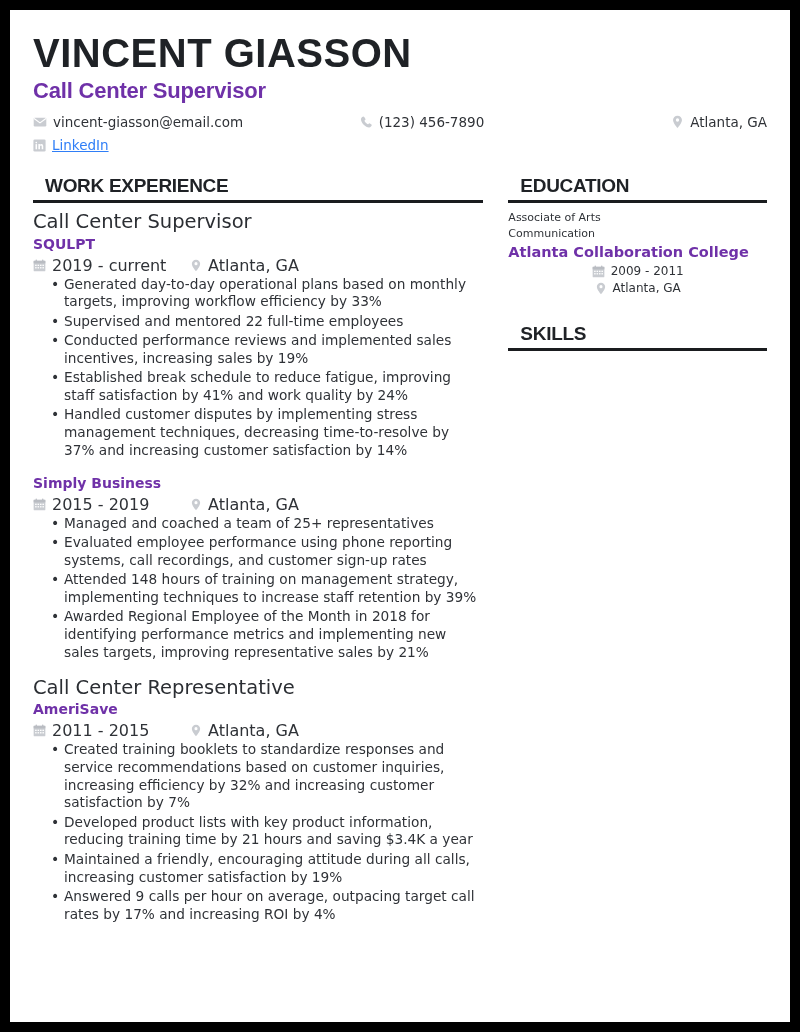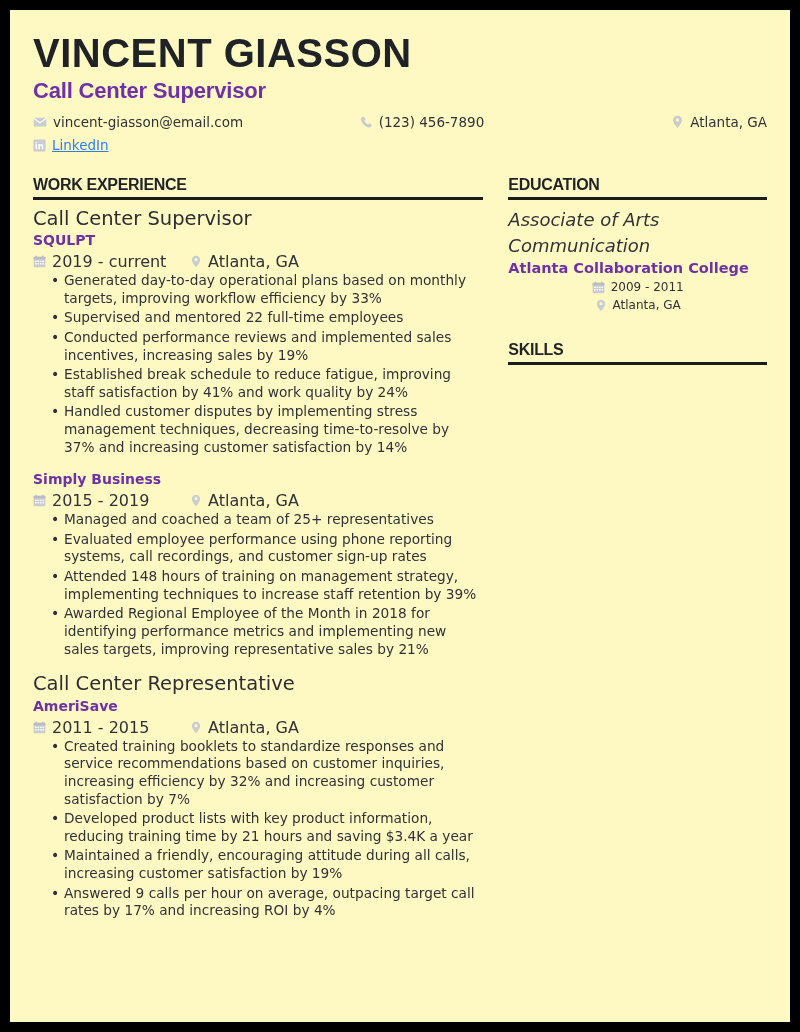--- a/index.html
+++ b/index.html
@@ -17,21 +17,21 @@
   }
   .page-frame {
     width: 800px;
     height: 1032px;
     background: #000000;
     padding: 10px 10px 10px 10px;
   }
   .page {
     width: 780px;
     height: 1012px;
-    background: #fef9c3;
+    background: #ffffff;
     padding: 22px 23px 0 23px;
     position: relative;
     overflow: hidden;
   }
 
   
   .hdr-name {
     font-family: "Liberation Sans", "DejaVu Sans", sans-serif;
     font-size: 40px;
     font-weight: bold;
@@ -76,26 +76,26 @@
   
   .body-cols {
     display: flex;
     margin-top: 22px;
   }
   .col-left  { width: 463px; padding-right: 12px; }
   .col-right { width: 272px; padding-left: 13px; }
 
   .sec-title {
     font-family: "Liberation Sans", "DejaVu Sans", sans-serif;
-    font-size: 16px;
+    font-size: 19px;
     font-weight: bold;
     color: #1f2226;
     letter-spacing: -0.3px;
     line-height: 1.1;
-    margin: 0 0 3px 0;
+    margin: 0 0 3px 12px;
   }
   .sec-rule {
     border-bottom: 3px solid #1a1c1f;
     margin-bottom: 7px;
   }
 
   .job { margin-bottom: 14px; }
   .job:last-child { margin-bottom: 0; }
   .job-title {
     font-size: 19.5px;
@@ -139,24 +139,23 @@
     content: "\2022";
     position: absolute;
     left: -13px;
     top: -1px;
     font-size: 14px;
     color: #2f3237;
   }
 
   
   .edu-line {
-    font-size: 18px;
+    font-size: 11px;
     color: #2f3237;
     line-height: 1.42;
-    font-style: italic;
   }
   .edu-school {
     font-size: 14.5px;
     color: #6f31a8;
     font-weight: 600;
     line-height: 1.45;
   }
   .edu-meta {
     display: flex;
     align-items: center;

